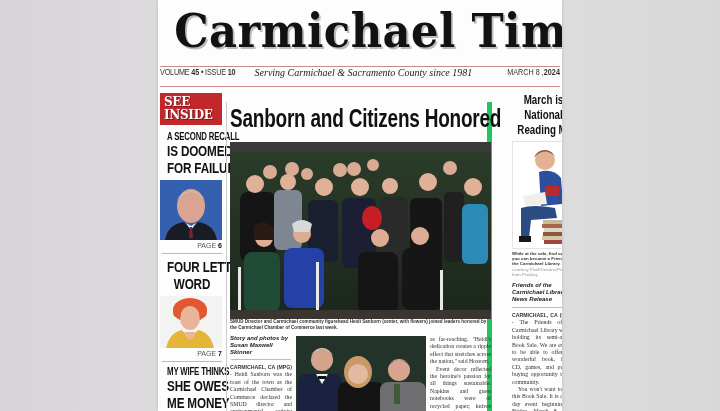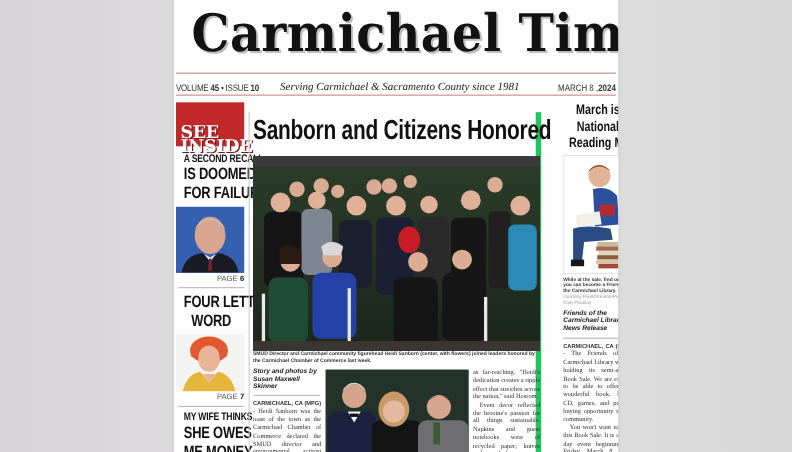--- a/index.html
+++ b/index.html
@@ -23,35 +23,35 @@
     font-family: "DejaVu Serif", "Liberation Serif", serif;
     font-weight: bold; font-size: 47px; letter-spacing: 0.5px;
     color: #121212; line-height: 62px;
     text-shadow: 2px 2px 0 #bdbdbd;
     transform: scaleX(0.92);
     white-space: nowrap;
   }
   .rule { position: absolute; left: 2px; width: 400px; height: 1px; background: #c98a8a; }
   .dateline {
     position: absolute; left: 2px; top: 67px; width: 400px; height: 18px;
-    display: flex; align-items: flex-end; justify-content: space-between;
+    display: flex; align-items: flex-start; justify-content: space-between;
     font-size: 9px; color: #333;
   }
   .vol { font-family: "Liberation Sans", sans-serif; font-size: 8.5px; letter-spacing: -0.2px; transform: scaleX(0.85); transform-origin: left; white-space: nowrap;}
   .vol b { font-weight: bold; }
   .tagline { font-family: "Liberation Serif", serif; font-style: italic; font-size: 10px; color: #222; white-space: nowrap; margin-left: -20px;}
   .date { font-size: 8.5px; transform: scaleX(0.85); transform-origin: right; white-space: nowrap; }
   .date b { font-weight: bold; }
 
   
   .leftcol { position: absolute; left: 2px; top: 93px; width: 64px; height: 318px; }
   .see-inside {
     width: 62px; height: 32px; background: #c0282a; color: #fff;
-    font-family: "DejaVu Serif", serif; font-weight: bold; font-size: 16px;
-    line-height: 13px; padding: 20px 4px; letter-spacing: -0.3px;
+    font-family: "DejaVu Serif", serif; font-weight: bold; font-size: 12px;
+    line-height: 13px; padding: 3px 4px; letter-spacing: -0.3px;
     text-shadow: 1px 1px 0 #7a1416;
   }
   .teaser { text-align: center; color: #111; font-family: "Liberation Sans", sans-serif; }
   .teaser .small { font-size: 10px; font-weight: bold; transform: scaleX(0.78); white-space: nowrap; display:block; letter-spacing: -0.2px;}
   .teaser .big { font-size: 15px; font-weight: bold; transform: scaleX(0.78); white-space: nowrap; display:block; line-height: 17px; letter-spacing: -0.2px;}
   .photo { position: relative; overflow: hidden; }
   .pageref { font-size: 7px; color: #555; text-align: right; padding-right: 2px; margin-top: 2px; }
   .pageref b { color: #111; }
   .sep { height: 1px; background: #bbb; margin: 4px 2px; }
 

